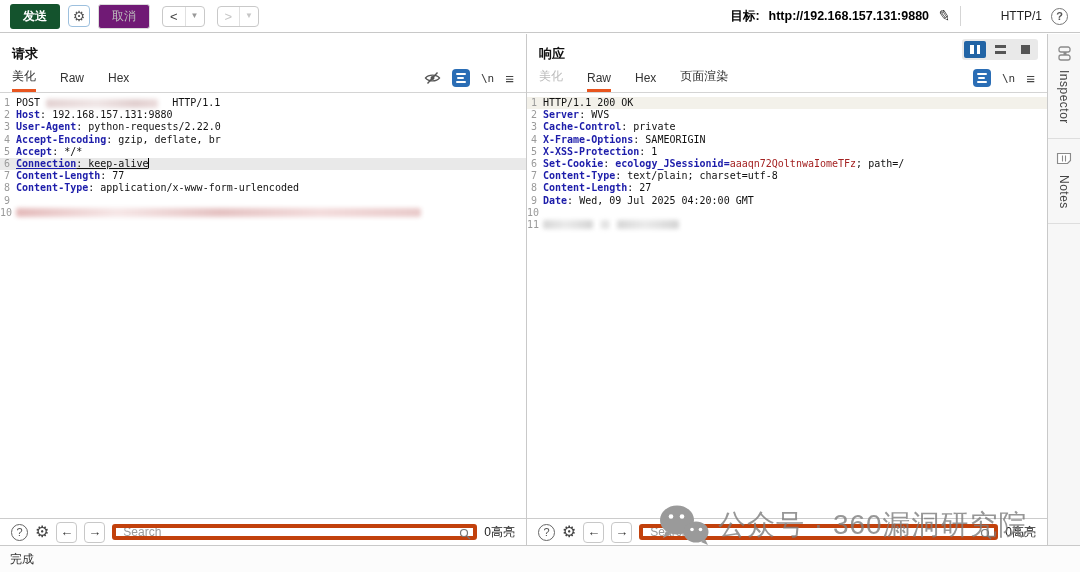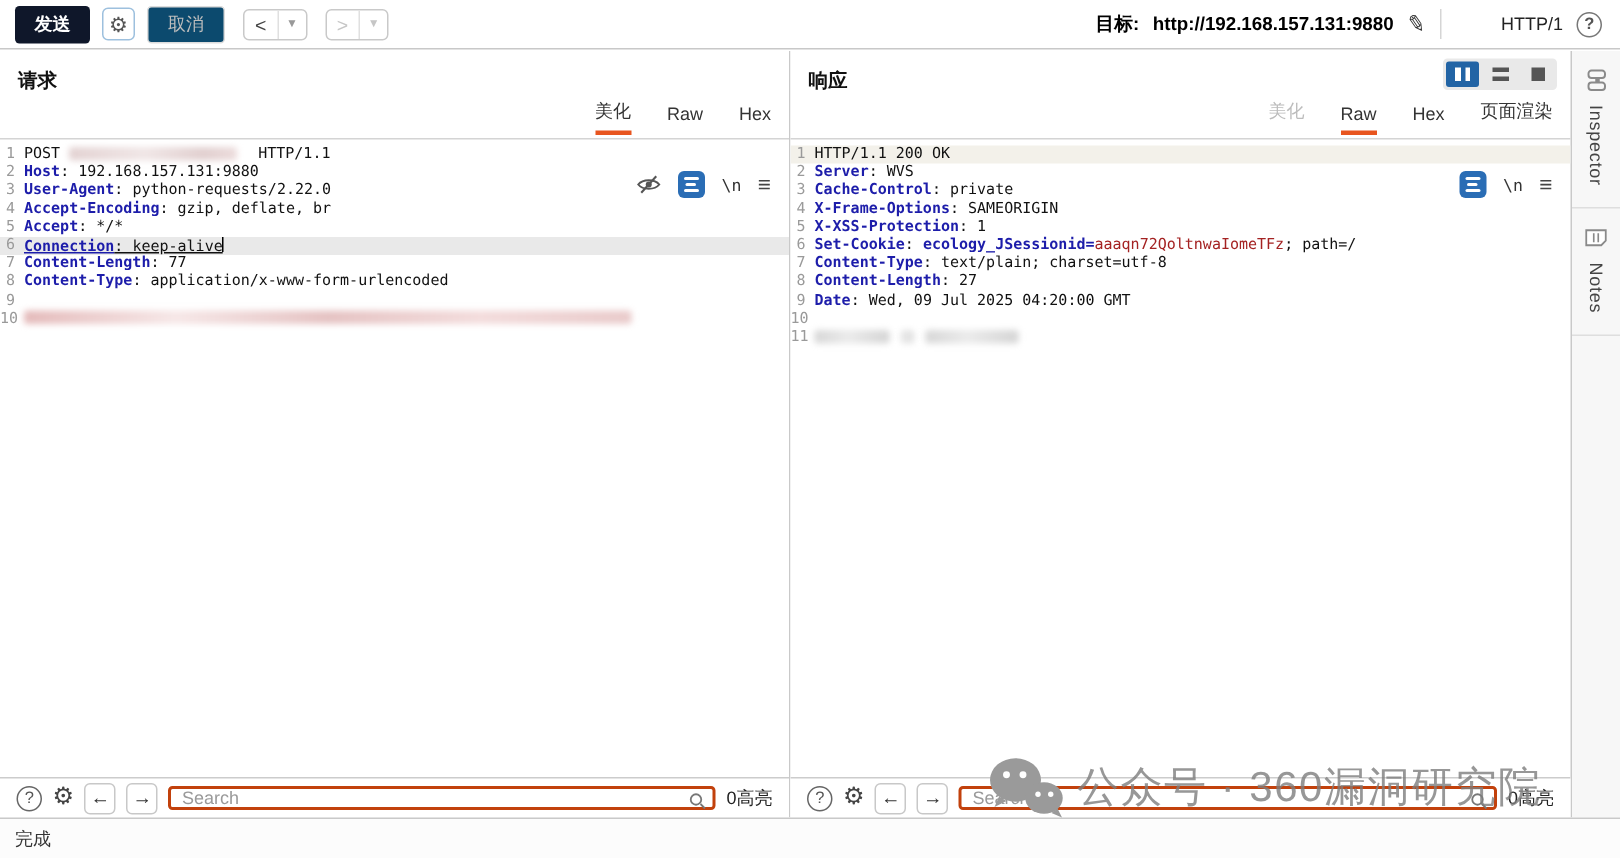--- a/index.html
+++ b/index.html
@@ -1,42 +1,42 @@
 <!DOCTYPE html>
 <html><head>
 <meta charset="utf-8">
 <style>
   * { box-sizing: border-box; margin: 0; padding: 0; }
   html,body { width:1080px; height:572px; }
   body { position:relative; font-family:"Liberation Sans",sans-serif; background:#fff; overflow:hidden; font-size:12px; color:#222; }
 
   
   .toolbar { height:33px; border-bottom:1px solid #c8c8c8; display:flex; align-items:center; padding:0 12px 0 10px; gap:8px; background:#fff; }
-  .btn-send { background:#0f172a; color:#fff; font-weight:bold; font-size:12px; border:none; border-radius:3px; padding:4px 13px; cursor:pointer; }
+  .btn-send { background:#14532d; color:#fff; font-weight:bold; font-size:12px; border:none; border-radius:3px; padding:4px 13px; cursor:pointer; }
   .btn-gear-sq { width:22px; height:22px; border:1px solid #9dc0de; border-radius:4px; background:#fff; color:#555; font-size:14px; line-height:19px; text-align:center; }
-  .btn-cancel { border:1px solid #dcdcdc; color:#bdbdbd; background:#0c4a6e; border-radius:3px; font-size:12px; padding:3px 13px; }
+  .btn-cancel { border:1px solid #dcdcdc; color:#bdbdbd; background:#701a75; border-radius:3px; font-size:12px; padding:3px 13px; }
   .nav-group { display:flex; border:1px solid #c9c9c9; border-radius:4px; overflow:hidden; background:#fff; margin-left:4px; }
   .nav-main { padding:2px 7px; font-size:13px; color:#444; }
   .nav-drop { padding:4px 5px 2px; font-size:8px; color:#999; border-left:1px solid #e0e0e0; }
   .nav-group.disabled .nav-main, .nav-group.disabled .nav-drop { color:#c6c6c6; }
   .toolbar-right { margin-left:auto; display:flex; align-items:center; gap:9px; }
   .target-label, .target-url { font-weight:bold; font-size:12.5px; color:#000; }
   .pencil-icon { font-size:15px; color:#333; transform:rotate(10deg); }
   .vsep { width:1px; height:20px; background:#d5d5d5; }
   .http-ver { font-size:12px; color:#222;padding-left:31px; }
   .help-circle { width:17px; height:17px; border:1.5px solid #777; border-radius:50%; color:#555; font-size:11px; font-weight:bold; display:flex; align-items:center; justify-content:center; }
 
   
   .main { position:absolute; top:34px; left:0; right:0; bottom:27px; display:flex; }
   .panel { position:relative; display:flex; flex-direction:column; background:#fff; min-width:0; }
   .panel.request  { width:527px; border-right:1px solid #c9c9c9; }
   .panel.response { flex:1; border-right:1px solid #c9c9c9; }
 
   .panel-title { font-weight:bold; font-size:13px; padding:11px 12px 3px; color:#111; }
-  .tabs-row { display:flex; align-items:flex-end; border-bottom:1px solid #d4d4d4; padding:0 12px; height:27px; gap:24px;flex-direction:column; }
+  .tabs-row { display:flex; align-items:flex-end; border-bottom:1px solid #d4d4d4; padding:0 12px; height:27px; gap:24px; }
   .tab { font-size:12px; color:#333; padding-bottom:7px; cursor:pointer; }
   .tab.active { border-bottom:3px solid #e8551f; padding-bottom:4px; }
   .tab.disabled { color:#bcbcbc; }
   .tabs-icons { margin-left:auto; display:flex; align-items:center; gap:11px; padding-bottom:5px; }
   .icon-blue-pretty { width:18px; height:18px; background:#2a6db5; border-radius:4px; display:flex; flex-direction:column; align-items:center; justify-content:center; gap:2px; }
   .icon-blue-pretty i { display:block; height:2px; background:#fff; border-radius:1px; }
   .icon-blue-pretty i:nth-child(1){width:10px} .icon-blue-pretty i:nth-child(2){width:7px} .icon-blue-pretty i:nth-child(3){width:10px}
   .icon-nl { font-family:"DejaVu Sans Mono",monospace; font-size:11px; color:#333; }
   .icon-burger { font-size:15px; color:#444; line-height:1; }
 
@@ -66,21 +66,21 @@
   .blur.pink { background:linear-gradient(90deg,#e4baba,#f6e7e7 25%,#e5c2c2 50%,#f3dcdc 75%,#e9caca); }
   .blur.soft { background:linear-gradient(90deg,#e3d2d2,#f0e6e6 45%,#e1cfcf 80%,#ecdcdc); }
   .blur.gray { background:linear-gradient(90deg,#d6d6d6,#ebebeb 45%,#d4d4d4); }
 
   
   .search-row { height:27px; border-top:1px solid #ccc; display:flex; align-items:center; gap:7px; padding:0 11px; background:#fff; }
   .sr-help { width:17px; height:17px; border:1.4px solid #666; border-radius:50%; font-size:11px; color:#555; display:flex; align-items:center; justify-content:center; flex:none; }
   .sr-gear { font-size:16px; color:#444; line-height:1; flex:none; }
   .sr-arrow { width:21px; height:21px; border:1px solid #c8c8c8; border-radius:4px; background:#fff; color:#333; font-size:13px; line-height:18px; text-align:center; flex:none; }
   .search-box { position:relative; flex:1; }
-  .search-box input { width:100%; height:16px; border:2px solid #c2410c; border-radius:3px; padding:0 22px 0 7px; font-size:12px; color:#333; outline:none; font-family:"Liberation Sans",sans-serif; }
+  .search-box input { width:100%; height:16px; border:4px solid #c2410c; border-radius:3px; padding:0 22px 0 7px; font-size:12px; color:#333; outline:none; font-family:"Liberation Sans",sans-serif; }
   .search-box input::placeholder { color:#9a9a9a; }
   .mag { position:absolute; right:6px; top:4px; }
   .hl-count { font-size:12px; color:#222; flex:none; }
 
   
   .sidebar { width:32px; background:#f7f7f7; display:flex; flex-direction:column; }
   .side-section { border-bottom:1px solid #dedede; display:flex; flex-direction:column; align-items:center; padding:12px 0 14px; gap:9px; cursor:pointer; }
   .side-label { writing-mode:vertical-rl; font-size:12px; color:#444; letter-spacing:0.5px; }
   .side-icon { transform:rotate(90deg); }
 

